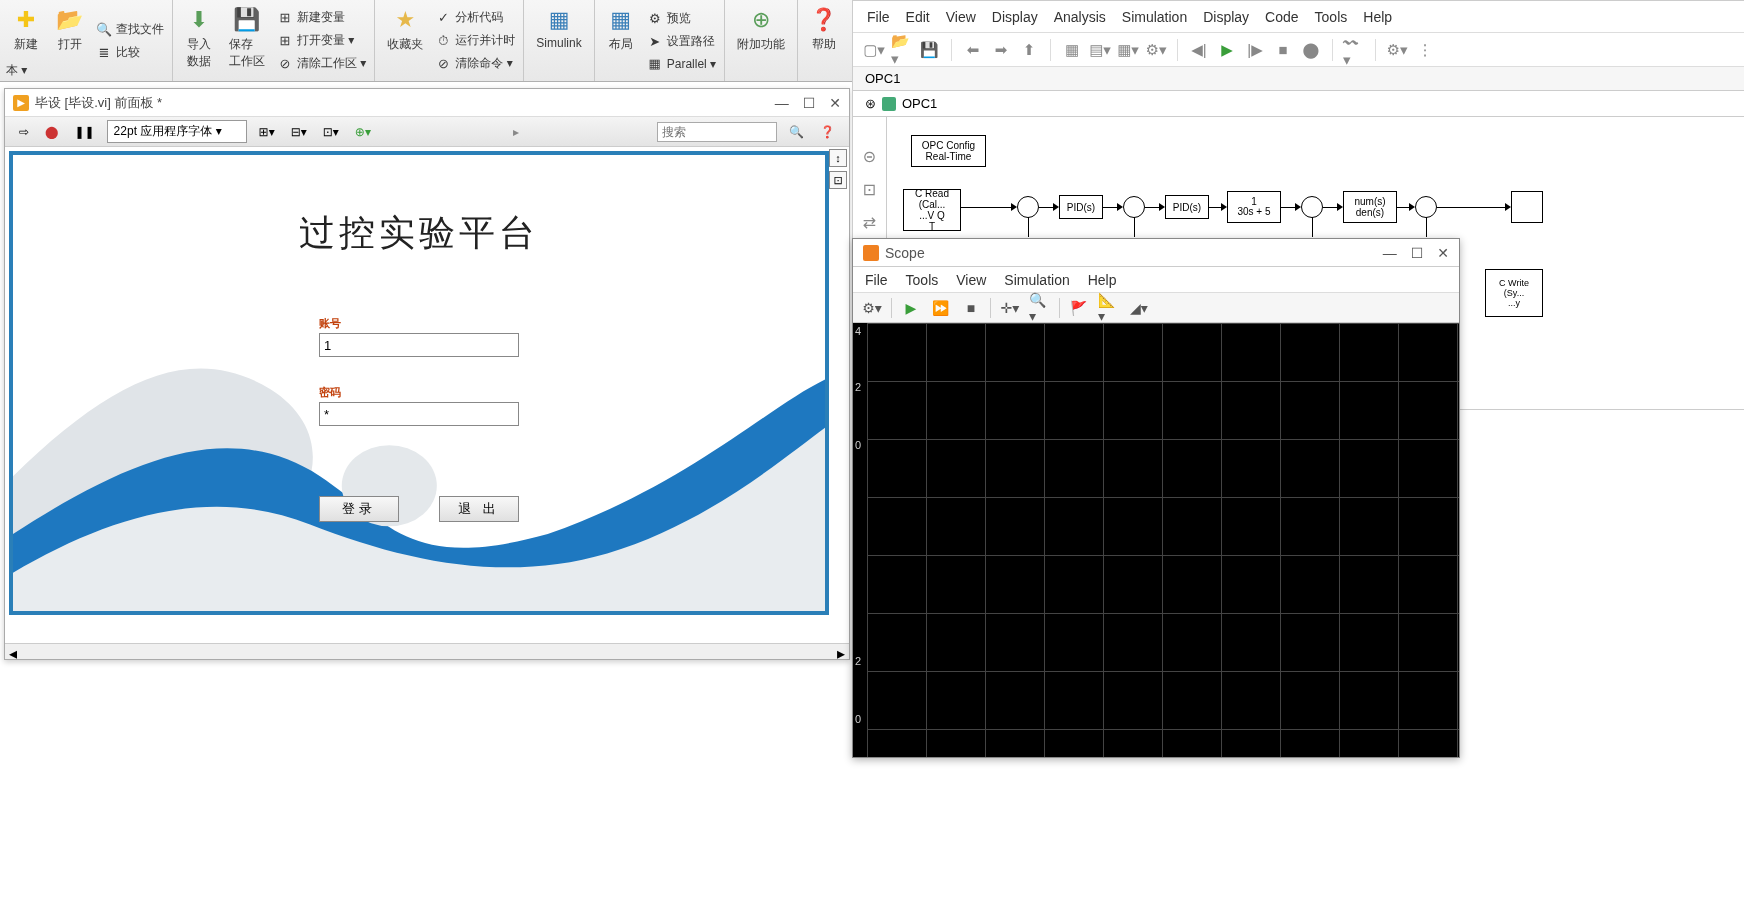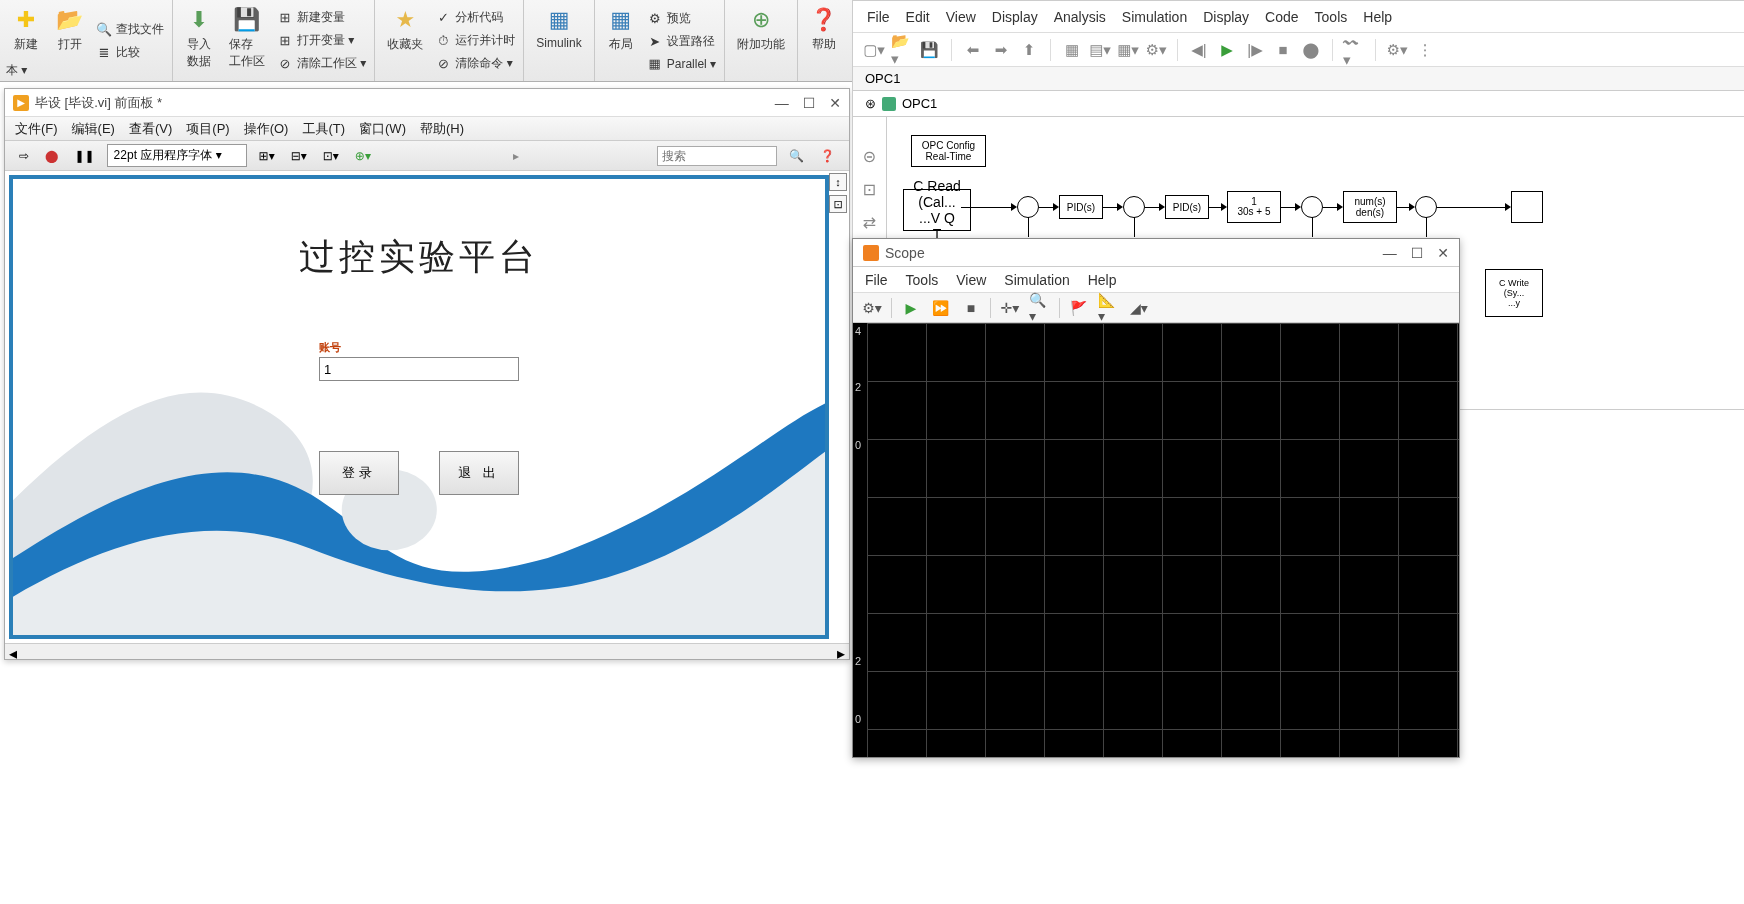--- a/index.html
+++ b/index.html
@@ -35,21 +35,21 @@
 
 .wave-bg { position: absolute; inset: 0; background: #fff; }
 .wave-bg svg { position: absolute; bottom: 0; left: 0; width: 100%; height: 72%; }
 .login { position: absolute; top: 54px; left: 50%; transform: translateX(-50%); text-align: center; }
 .login h1 { font-size: 36px; font-weight: 400; color: #222; letter-spacing: 4px; }
 .login .fld { margin-top: 28px; text-align: left; width: 200px; margin-left: auto; margin-right: auto; }
 .login .fld.first { margin-top: 58px; }
 .login label { font-size: 11px; font-weight: bold; color: #c2410c; display: block; margin-bottom: 2px; }
 .login input { width: 200px; height: 24px; border: 1px solid #888; background: #fff; padding: 0 4px; font-size: 13px; }
 .login .btns { margin-top: 70px; display: flex; gap: 40px; justify-content: center; }
-.login button { width: 80px; height: 44px; background: linear-gradient(#f8f8f8,#e0e0e0); border: 1px solid #888; font-size: 13px; cursor: pointer; letter-spacing: 4px; }
+.login button { width: 80px; height: 26px; background: linear-gradient(#f8f8f8,#e0e0e0); border: 1px solid #888; font-size: 13px; cursor: pointer; letter-spacing: 4px; }
 
 
 .sim-window { position: absolute; top: 0; left: 852px; right: -240px; height: 410px; background: #fff; border: 1px solid #ccc; }
 .sim-menu { height: 32px; display: flex; align-items: center; gap: 16px; padding: 0 14px; font-size: 14px; color: #333; border-bottom: 1px solid #ddd; }
 .sim-menu span { cursor: pointer; }
 .sim-tools { height: 34px; border-bottom: 1px solid #ddd; display: flex; align-items: center; gap: 6px; padding: 0 10px; color: #888; }
 .sim-tools .tico { width: 22px; height: 22px; display:flex;align-items:center;justify-content:center;font-size:15px;cursor:pointer; }
 .sim-tools .sep { width: 1px; height: 22px; background: #ddd; margin: 0 4px; }
 .sim-tab { height: 24px; border-bottom: 1px solid #ccc; display:flex;align-items:center; padding: 0 12px; font-size: 13px; background:#f6f6f6; }
 .sim-path { height: 26px; display: flex; align-items: center; padding: 0 12px; gap: 6px; font-size: 13px; border-bottom:1px solid #ccc; }
@@ -202,30 +202,20 @@
     <div class="lv-title-left">
       <span class="lv-title-ico">▶</span>
       <span>毕设 [毕设.vi] 前面板 *</span>
     </div>
     <div class="lv-win-btns">
       <span>—</span>
       <span>☐</span>
       <span>✕</span>
     </div>
   </div>
-  <div class="lv-menu">
-    <span>文件(F)</span>
-    <span>编辑(E)</span>
-    <span>查看(V)</span>
-    <span>项目(P)</span>
-    <span>操作(O)</span>
-    <span>工具(T)</span>
-    <span>窗口(W)</span>
-    <span>帮助(H)</span>
-  </div>
   <div class="lv-toolbar">
     <span class="lv-tool-btn">⇨</span>
     <span class="lv-tool-btn" style="color:#c33">⬤</span>
     <span class="lv-tool-btn">❚❚</span>
     <div class="lv-font"><span>22pt 应用程序字体</span> ▾</div>
     <span class="lv-tool-btn">⊞▾</span>
     <span class="lv-tool-btn">⊟▾</span>
     <span class="lv-tool-btn">⊡▾</span>
     <span class="lv-tool-btn" style="color:#3a9e3a">⊕▾</span>
     <span style="margin-left:auto;color:#888">▸</span>
@@ -241,20 +231,24 @@
           <path d="M0,260 C120,180 220,140 310,200 C380,248 400,300 540,260 C680,210 760,130 820,100 L820,340 L0,340 Z" fill="#1e78c0"></path>
           <path d="M0,300 C100,240 200,210 300,250 C400,290 500,310 600,280 C700,250 780,180 820,150 L820,340 L0,340 Z" fill="#e8ecef"></path>
           <ellipse cx="380" cy="210" rx="48" ry="42" fill="#e4e8eb"></ellipse>
         </svg>
       </div>
       <div class="login">
         <h1>过控实验平台</h1>
         <div class="fld first">
           <label>账号</label>
           <input value="1" style="">
+        </div>
+        <div class="fld">
+          <label>密码</label>
+          <input value="*" style="">
         </div>
         <div class="btns">
           <button>登录</button>
           <button>退  出</button>
         </div>
       </div>
     </div>
     <div class="lv-right-icons">
       <div>↕</div>
       <div>⊡</div>
@@ -317,21 +311,21 @@
   </div>
   <div class="sim-body">
     <div class="sim-side">
       <div>⊝</div>
       <div>⊡</div>
       <div>⇄</div>
     </div>
     <div class="sim-canvas">
       <div class="blk" style="top:18px;left:24px;width:75px;height:32px;white-space:pre-line">OPC Config
 Real-Time</div>
-      <div class="blk" style="top:72px;left:16px;width:68px;height:42px;white-space:pre-line;font-size:14px">C Read (Cal...
+      <div class="blk" style="top:72px;left:16px;width:58px;height:42px;white-space:pre-line;font-size:10px">C Read (Cal...
 ...V    Q
          T</div>
       <div class="line" style="top:90px;left:74px;width:52px;height:1px"></div>
         <div class="arrow-r" style="top:86px;left:124px"></div>
       <div class="blk sum" style="top:79px;left:130px"></div>
       <div class="line" style="top:90px;left:152px;width:16px;height:1px"></div>
         <div class="arrow-r" style="top:86px;left:166px"></div>
       <div class="blk" style="top:78px;left:172px;width:44px;height:24px">PID(s)</div>
       <div class="line" style="top:90px;left:216px;width:16px;height:1px"></div>
         <div class="arrow-r" style="top:86px;left:230px"></div>

